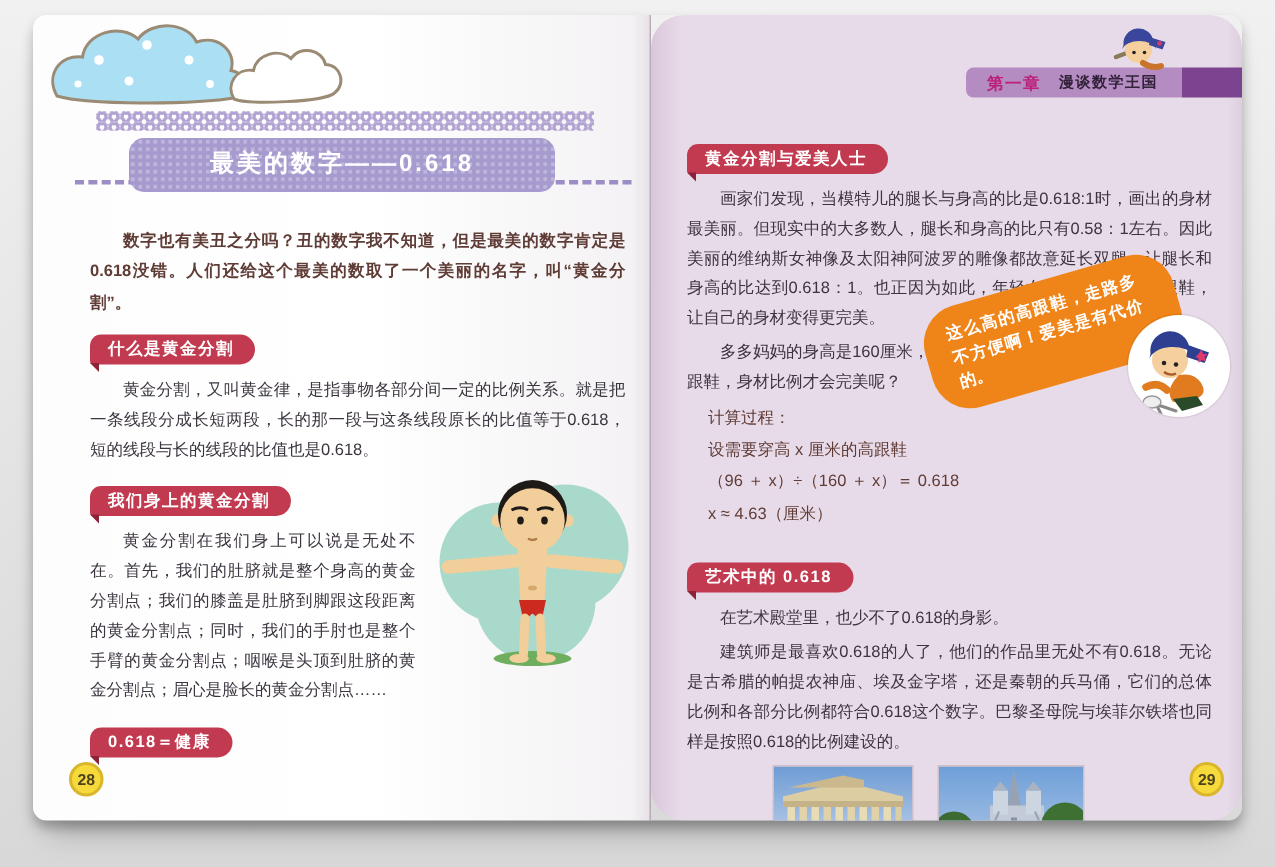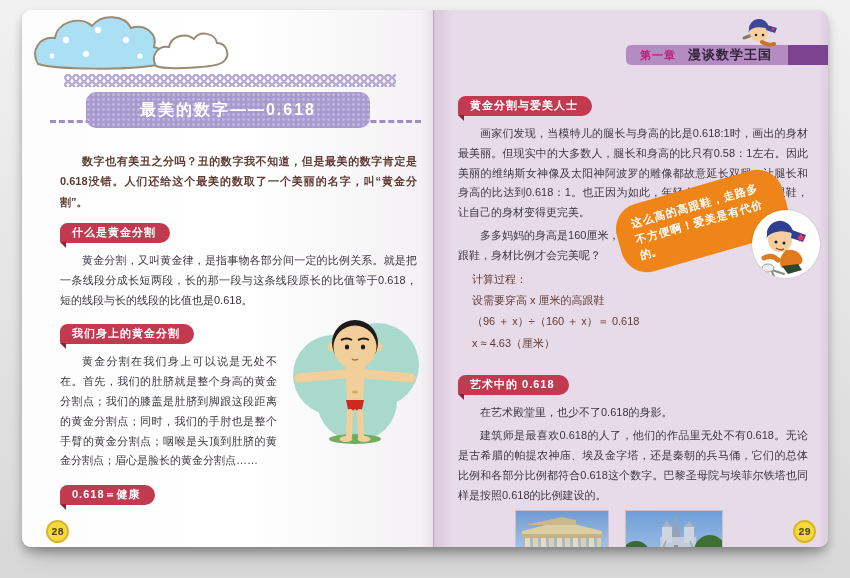--- a/index.html
+++ b/index.html
@@ -18,20 +18,21 @@
   .page-left {
     width:412px;
     background:linear-gradient(90deg,#fdfdfd 0,#ffffff 55%,#f4f2f4 calc(100% - 12px),#e7e2e7 100%);
     border-right:1px solid #b9abb9;
     padding:64px 16px 0 38px;
   }
   .page-right {
     width:394px;
     background:linear-gradient(90deg,#d9c6da 0,#e8dbe9 20px,#e8dbe9 calc(100% - 10px),#dccedd 100%);
     padding:75px 20px 0 24px;
+    border-radius:22px;
   }
   
   .clouds { position:absolute; left:6px; top:2px; width:240px; height:62px; }
   .dot-band {
     height:13px; width:332px; margin-left:4px;
     background:
       radial-gradient(circle 4px at 4px 4px, rgba(255,255,255,0) 1.5px, #b2a3d3 1.8px 3.4px, rgba(255,255,255,0) 3.8px),
       radial-gradient(circle 4px at 4px 4px, rgba(255,255,255,0) 1.5px, #c4b8dd 1.8px 3.4px, rgba(255,255,255,0) 3.8px);
     background-size:8px 7px, 8px 7px;
     background-position:0 0, 4px 3px;
@@ -61,37 +62,37 @@
   .ribbon::after {
     content:""; position:absolute; left:0; bottom:-5px; width:0; height:0;
     border-top:6px solid #8d2339; border-left:6px solid transparent;
   }
   .body-p {
     font-size:11px; line-height:1.8; color:#3c3540;
     text-indent:2em; text-align:justify; margin:3px 0;
   }
   .boy-fig { float:right; width:138px; height:150px; margin:-8px -6px 0 8px; }
   .page-badge {
-    position:absolute; bottom:4px; width:23px; height:23px; border-radius:50%;
+    position:absolute; bottom:16px; width:23px; height:23px; border-radius:50%;
     background:#f6d93b; border:2px solid #d9b62b;
     font-size:10.5px; font-weight:bold; color:#4c431b;
-    display:flex; align-items:center; justify-content:center;font-family:Liberation Mono, monospace;
+    display:flex; align-items:center; justify-content:center;
   }
   .badge-left { left:24px; }
   .badge-right { right:12px; }
   
   .chapter-banner {
     position:absolute; top:35px; right:0; height:20px; display:flex; z-index:1;
   }
   .banner-main {
     background:#b58cc2; border-radius:5px 0 0 5px; height:20px;
     display:flex; align-items:center; padding:0 16px 0 14px; gap:12px;
   }
   .banner-chapter { color:#bc2079; font-size:11px; font-weight:bold; letter-spacing:1px; }
-  .banner-title { color:#33223a; font-size:13px; font-weight:bold; letter-spacing:1px;font-family:Liberation Serif, serif; }
+  .banner-title { color:#33223a; font-size:10px; font-weight:bold; letter-spacing:1px;font-family:Liberation Serif, serif; }
   .banner-dark { width:40px; height:20px; background:#7b4390; }
   .banner-mascot { position:absolute; top:6px; right:46px; width:42px; height:32px; z-index:2; }
   
   .calc-block { margin:2px 0 10px 14px; }
   .calc-block div { line-height:1.95; }
   .speech-bubble {
     position:absolute; left:182px; top:176px; width:172px; z-index:2;
     background:#ef8418; border-radius:26px; transform:rotate(-16deg);
     color:#fff; font-weight:bold; font-size:11px; line-height:1.5;
     padding:10px 24px 10px 17px; text-align:justify;

